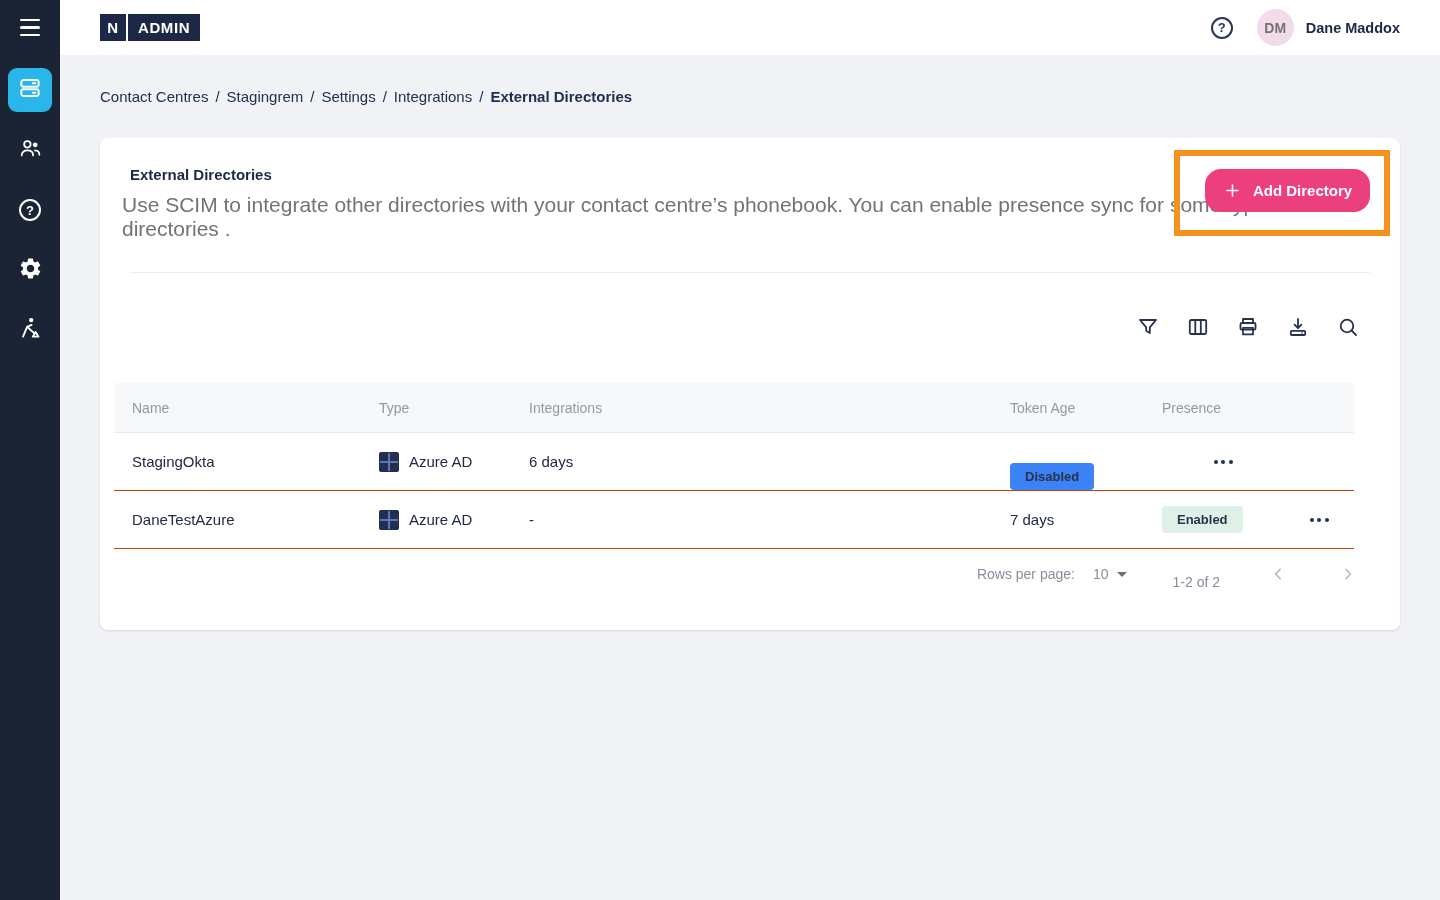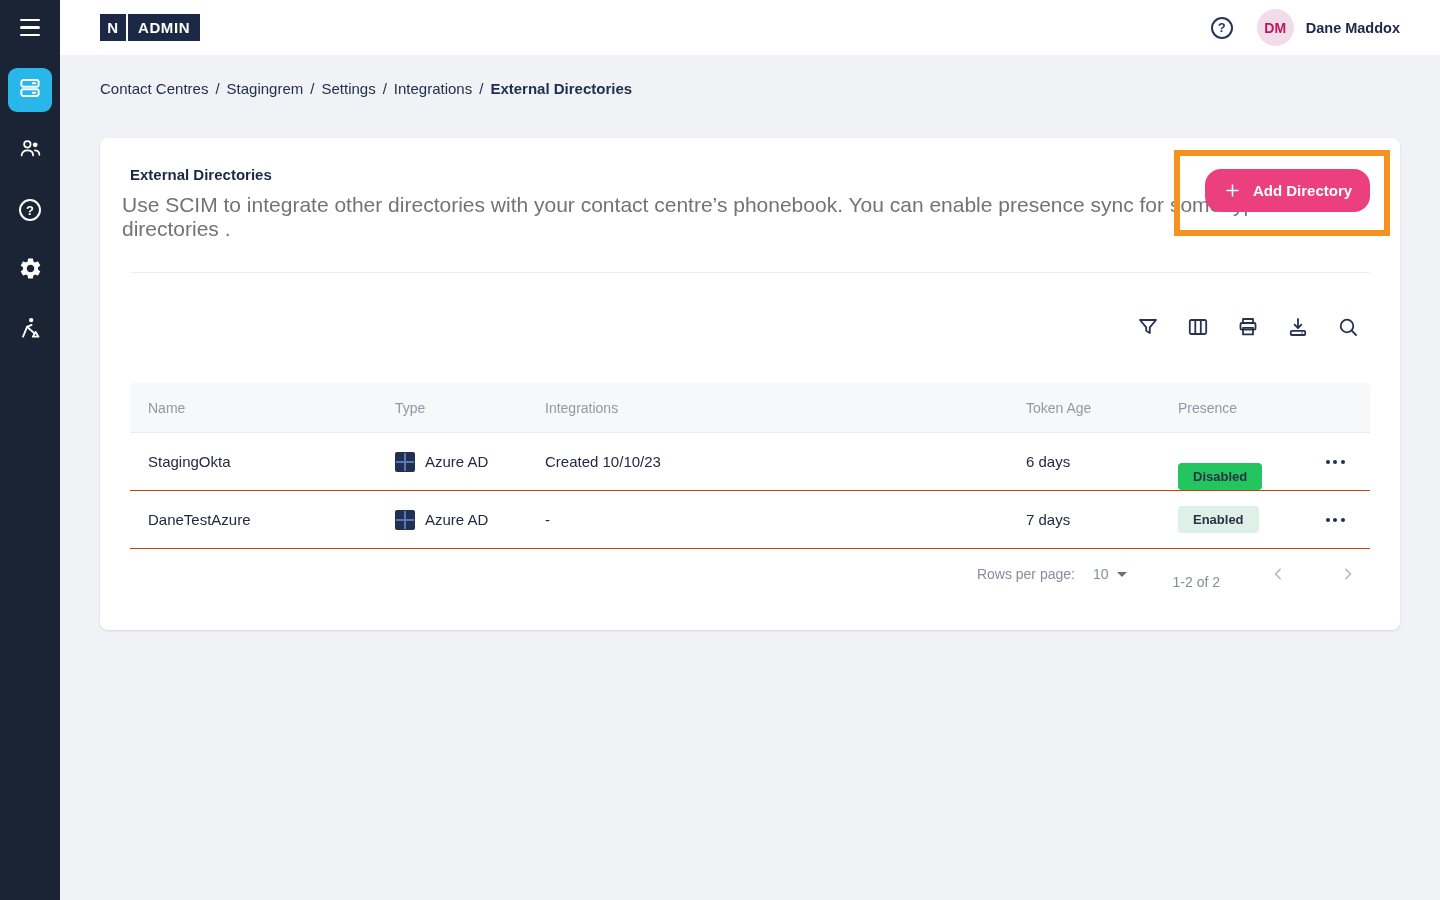--- a/index.html
+++ b/index.html
@@ -15,52 +15,52 @@
   .help-circle { width:22px; height:22px; border:2px solid #fff; border-radius:50%; display:flex; align-items:center; justify-content:center; font-size:13px; font-weight:bold; color:#fff; }
 
   
   .topbar { position:absolute; left:60px; top:0; width:1380px; height:55px; background:#fff; z-index:4; }
   .logo { position:absolute; left:40px; top:14px; height:27px; display:flex; background:#1c2946; color:#fff; font-weight:bold; font-size:15px; letter-spacing:.6px; align-items:stretch; }
   .logo .n { width:28px; display:flex; align-items:center; justify-content:center; border-right:2.5px solid #fff; }
   .logo .admin { display:flex; align-items:center; padding:0 10px; }
   .topbar-right { position:absolute; right:40px; top:0; height:55px; display:flex; align-items:center; gap:24px; }
   .help-circle.dark { border-color:#28345a; color:#28345a; }
   .user { display:flex; align-items:center; gap:12px; cursor:pointer; }
-  .avatar { width:37px; height:37px; border-radius:50%; background:#f2dcea; color:#be185d; font-weight:bold; font-size:14px; display:flex; align-items:center; justify-content:center; }
+  .avatar { width:37px; height:37px; border-radius:50%; background:#f2dcea; color:#737373; font-weight:bold; font-size:14px; display:flex; align-items:center; justify-content:center; }
   .user-name { font-size:14.5px; font-weight:bold; color:#1e2745; }
 
   
-  .breadcrumb { position:absolute; left:100px; top:80px; font-size:15px; color:#20304f; display:flex; gap:7px; }
+  .breadcrumb { position:absolute; left:100px; top:88px; font-size:15px; color:#20304f; display:flex; gap:7px; }
   .breadcrumb .crumb { cursor:pointer; }
   .breadcrumb .current { font-weight:bold; }
 
   
   .card { position:absolute; left:100px; top:138px; width:1300px; height:492px; background:#fff; border-radius:8px; box-shadow:0 1px 2px rgba(16,24,40,.05), 0 1px 3px rgba(16,24,40,.07); }
   .card-title { position:absolute; left:30px; top:28px; font-size:15px; font-weight:bold; color:#1d2847; }
   .card-desc { position:absolute; left:22px; top:55px; font-size:21px; color:#737373; }
   .add-btn { position:absolute; left:1105px; top:31px; width:165px; height:43px; background:#ec3f7d; border:none; border-radius:16px; color:#fff; font-family:inherit; font-size:15px; font-weight:bold; display:flex; align-items:center; justify-content:center; gap:11px; cursor:pointer; }
   .annotation-box { position:absolute; left:1074px; top:12px; width:216px; height:86px; border:6px solid #f5921e; pointer-events:none; z-index:10; }
   .card-divider { position:absolute; left:30px; top:134px; width:1240px; height:1px; background:#eceef2; }
 
   
   .toolbar { position:absolute; right:40px; top:177px; display:flex; gap:26px; }
   .tool-btn { width:24px; height:24px; cursor:pointer; display:flex; align-items:center; justify-content:center; }
   .tool-btn svg { stroke:#27324f; fill:none; stroke-width:1.8; stroke-linejoin:round; stroke-linecap:round; }
 
   
-  .table { position:absolute; left:30px; top:245px; width:1240px; }
+  .table { position:absolute; left:14px; top:245px; width:1240px; }
   .t-row { display:grid; grid-template-columns:247px 150px 481px 152px 122px 1fr; align-items:center; padding-left:18px; }
   .t-head { height:50px; background:#f7f8fa; color:#9298a6; font-size:14px; border-bottom:1px solid #e9ebf0; border-radius:2px 2px 0 0; }
   .t-body-row { height:58px; background:#fff; font-size:15px; color:#212a42; border-bottom:1px solid #c2410c; }
   .type-cell { display:flex; align-items:center; gap:10px; }
   .azure-icon { width:20px; height:20px; background:#222f52; position:relative; border-radius:2px; flex:none; }
   .azure-icon::before { content:""; position:absolute; left:1px; right:1px; top:9px; height:2px; background:#5b77b4; }
   .azure-icon::after { content:""; position:absolute; top:1px; bottom:1px; left:9px; width:2px; background:#5b77b4; }
   .badge { display:inline-block; padding:6px 15px; border-radius:4px; font-size:13px; font-weight:bold; color:#2b3247; }
-  .badge.disabled { background:#22c55e;margin-top:29px; }
+  .badge.disabled { background:#3b82f6;margin-top:29px; }
   .badge.enabled { background:#dff0e7; }
   .dots { display:flex; gap:3.5px; justify-content:center; cursor:pointer; }
   .dots i { width:4px; height:4px; border-radius:50%; background:#232f4e; }
 
   
   .pagination { position:absolute; right:40px; top:418px; height:36px; display:flex; align-items:center; font-size:14px; color:#878d9b; }
   .rpp-value { margin-left:18px; display:flex; align-items:center; gap:8px; cursor:pointer; }
   .caret-down { width:0; height:0; border-left:5px solid transparent; border-right:5px solid transparent; border-top:5.5px solid #6a7080; }
   .range { margin-left:46px;margin-top:16px; }
   .pg-chev { margin-left:46px; width:24px; height:24px; display:flex; align-items:center; justify-content:center; cursor:pointer; }
@@ -213,21 +213,20 @@
       <span>Presence</span>
       <span></span>
     </div>
 
     <div class="t-row t-body-row">
       <span>StagingOkta</span>
       <span class="type-cell">
         <span class="azure-icon"></span>
         <span>Azure AD</span>
       </span>
-      <span>Created 10/10/23</span>
       <span>6 days</span>
       <span><span class="badge disabled">Disabled</span></span>
       <span class="dots">
           <i></i>
           <i></i>
           <i></i>
         </span>
     </div>
 
     <div class="t-row t-body-row">

